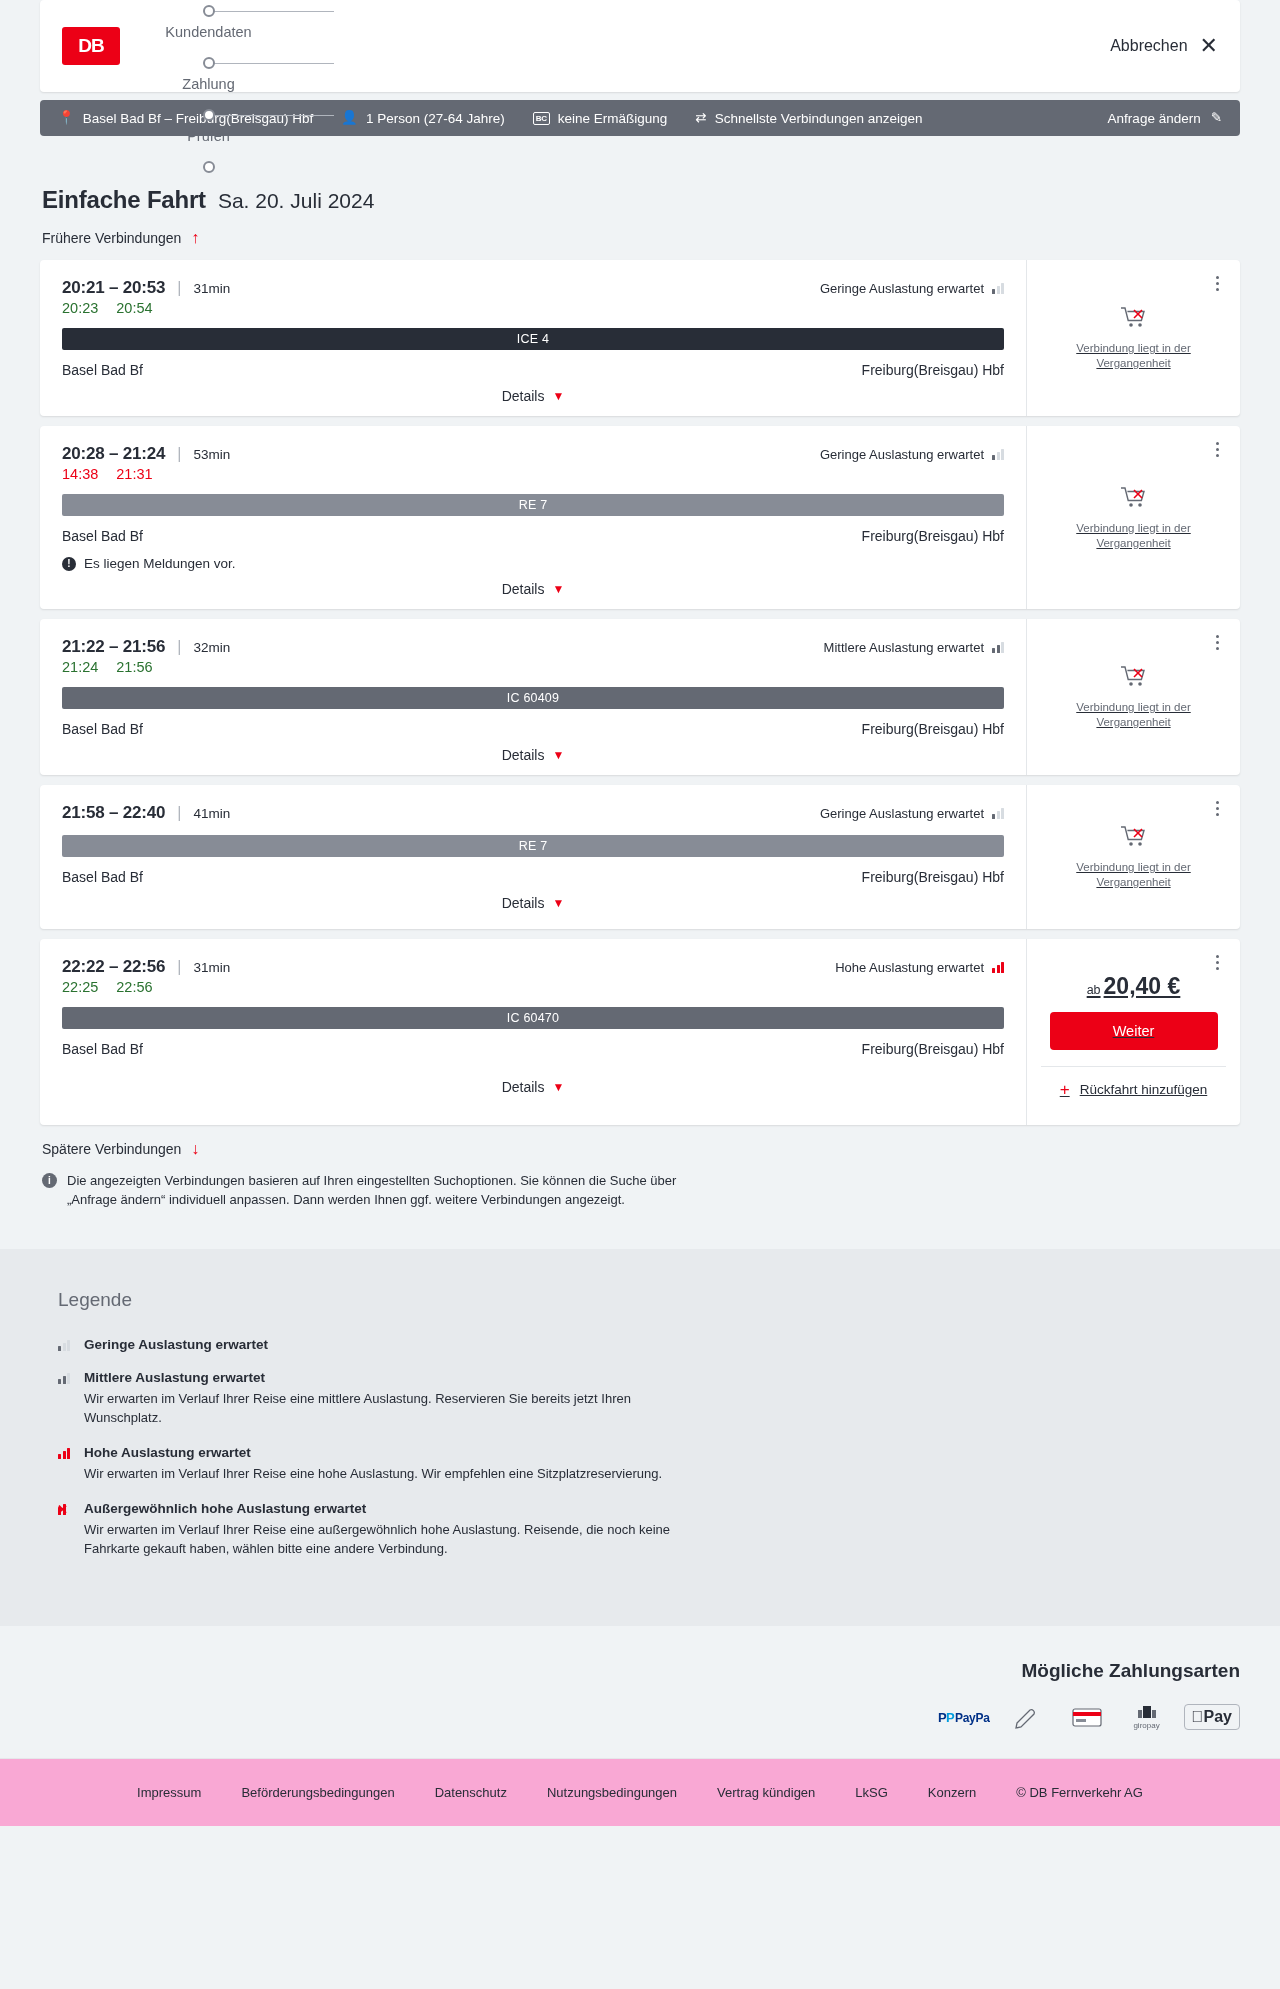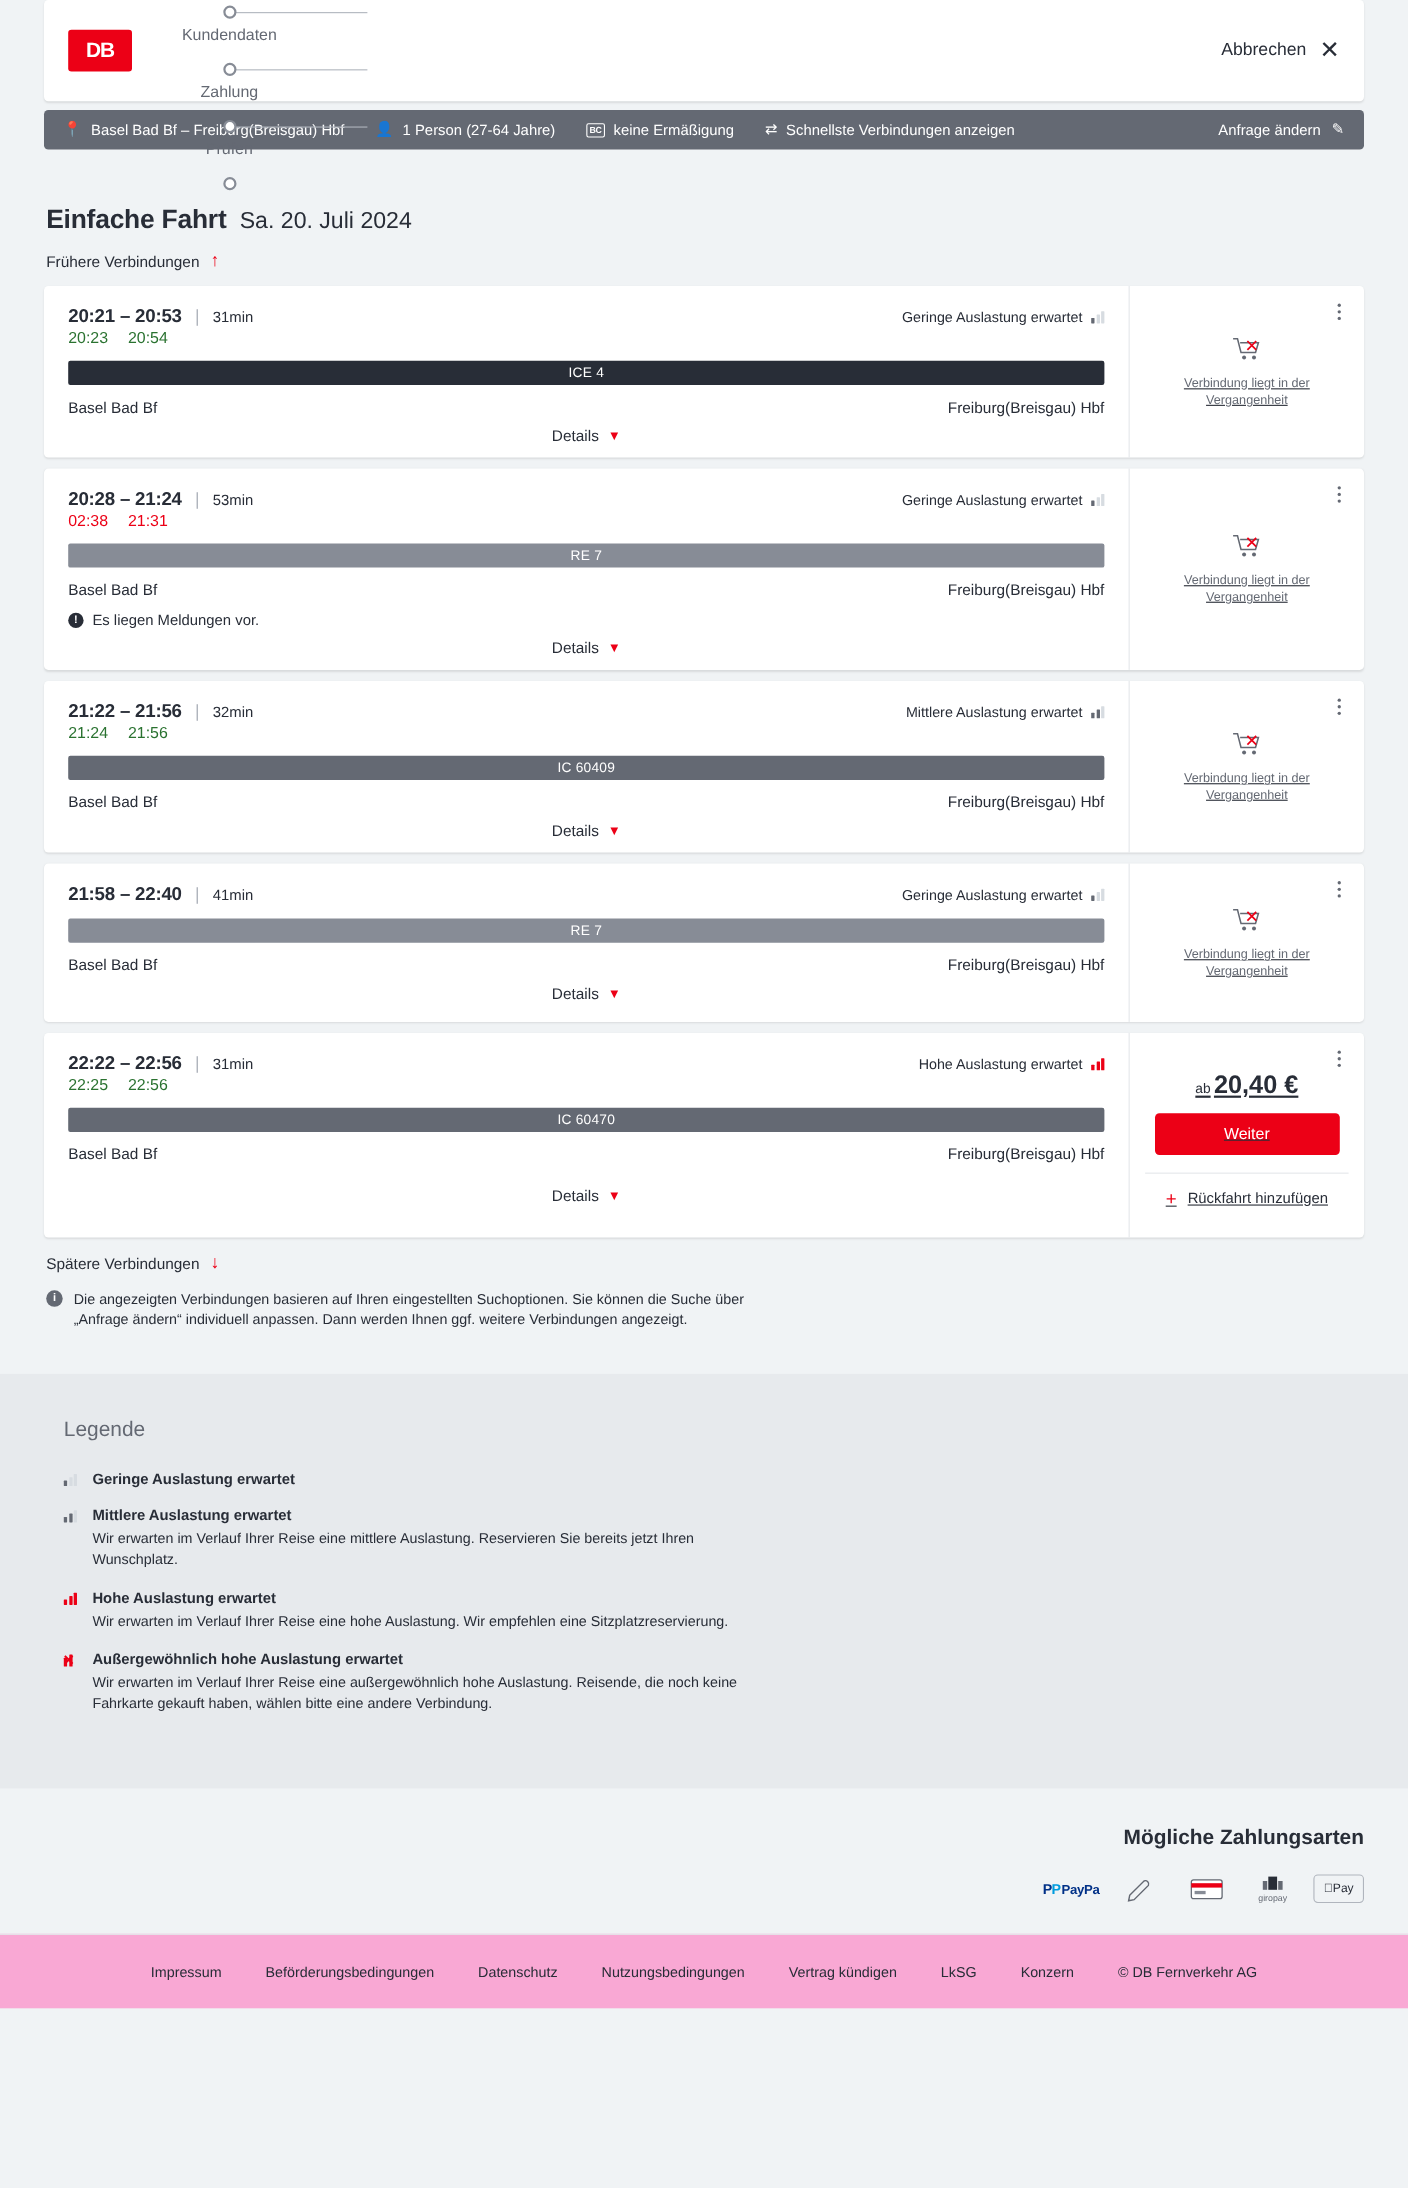--- a/index.html
+++ b/index.html
@@ -194,21 +194,21 @@
   .pay-sec { background:#f0f3f5; padding: 34px 40px 28px 40px; }
   .pay-title { text-align:right; font-size:19px; font-weight:bold; margin-bottom:22px; }
   .pay-row { display:flex; justify-content:flex-end; align-items:center; gap:14px; }
   .pay-ico {
     height:26px; min-width:46px; display:flex; align-items:center; justify-content:center;
     font-size:11px;
   }
   .paypal { color:#003087; font-weight:bold; font-size:13px; letter-spacing:-.3px; }
   .giro { display:flex; flex-direction:column; align-items:center; line-height:1; }
   .giro .g1 { font-size:8px; color:#646973; margin-top:2px; }
-  .applepay { border:1px solid #b0b5bd; border-radius:4px; padding:3px 7px; font-size:11px; }
+  .applepay { border:1px solid #b0b5bd; border-radius:4px; padding:3px 7px; font-size:16px;font-weight:bold; }
 
   
   .footer { background:#f9a8d4; padding: 26px 40px; text-align: center; }
   .footer-links { display:flex; justify-content:center; gap:40px; font-size:13px; color:#282d37; }
   .footer-links a { color:#282d37; text-decoration:none; cursor:pointer; }
   .divider-top { border-top:1px solid #e4e7ea; }
 </style>
 </head>
 <body>
 
@@ -360,21 +360,21 @@
           <span class="load">
             <span>Geringe Auslastung erwartet</span>
             <span class="load-bars load-low">
                 <i></i>
                 <i></i>
                 <i></i>
               </span>
           </span>
         </div>
         <div class="row-actual">
-          <span class="red">02:38</span>
+          <span class="red">14:38</span>
           <span class="red">21:31</span>
         </div>
         <div class="trainbar lightgrey">
           <span>RE 7</span>
         </div>
         <div class="row-stations">
           <span>Basel Bad Bf</span>
           <span>Freiburg(Breisgau) Hbf</span>
         </div>
         <div class="notice">

